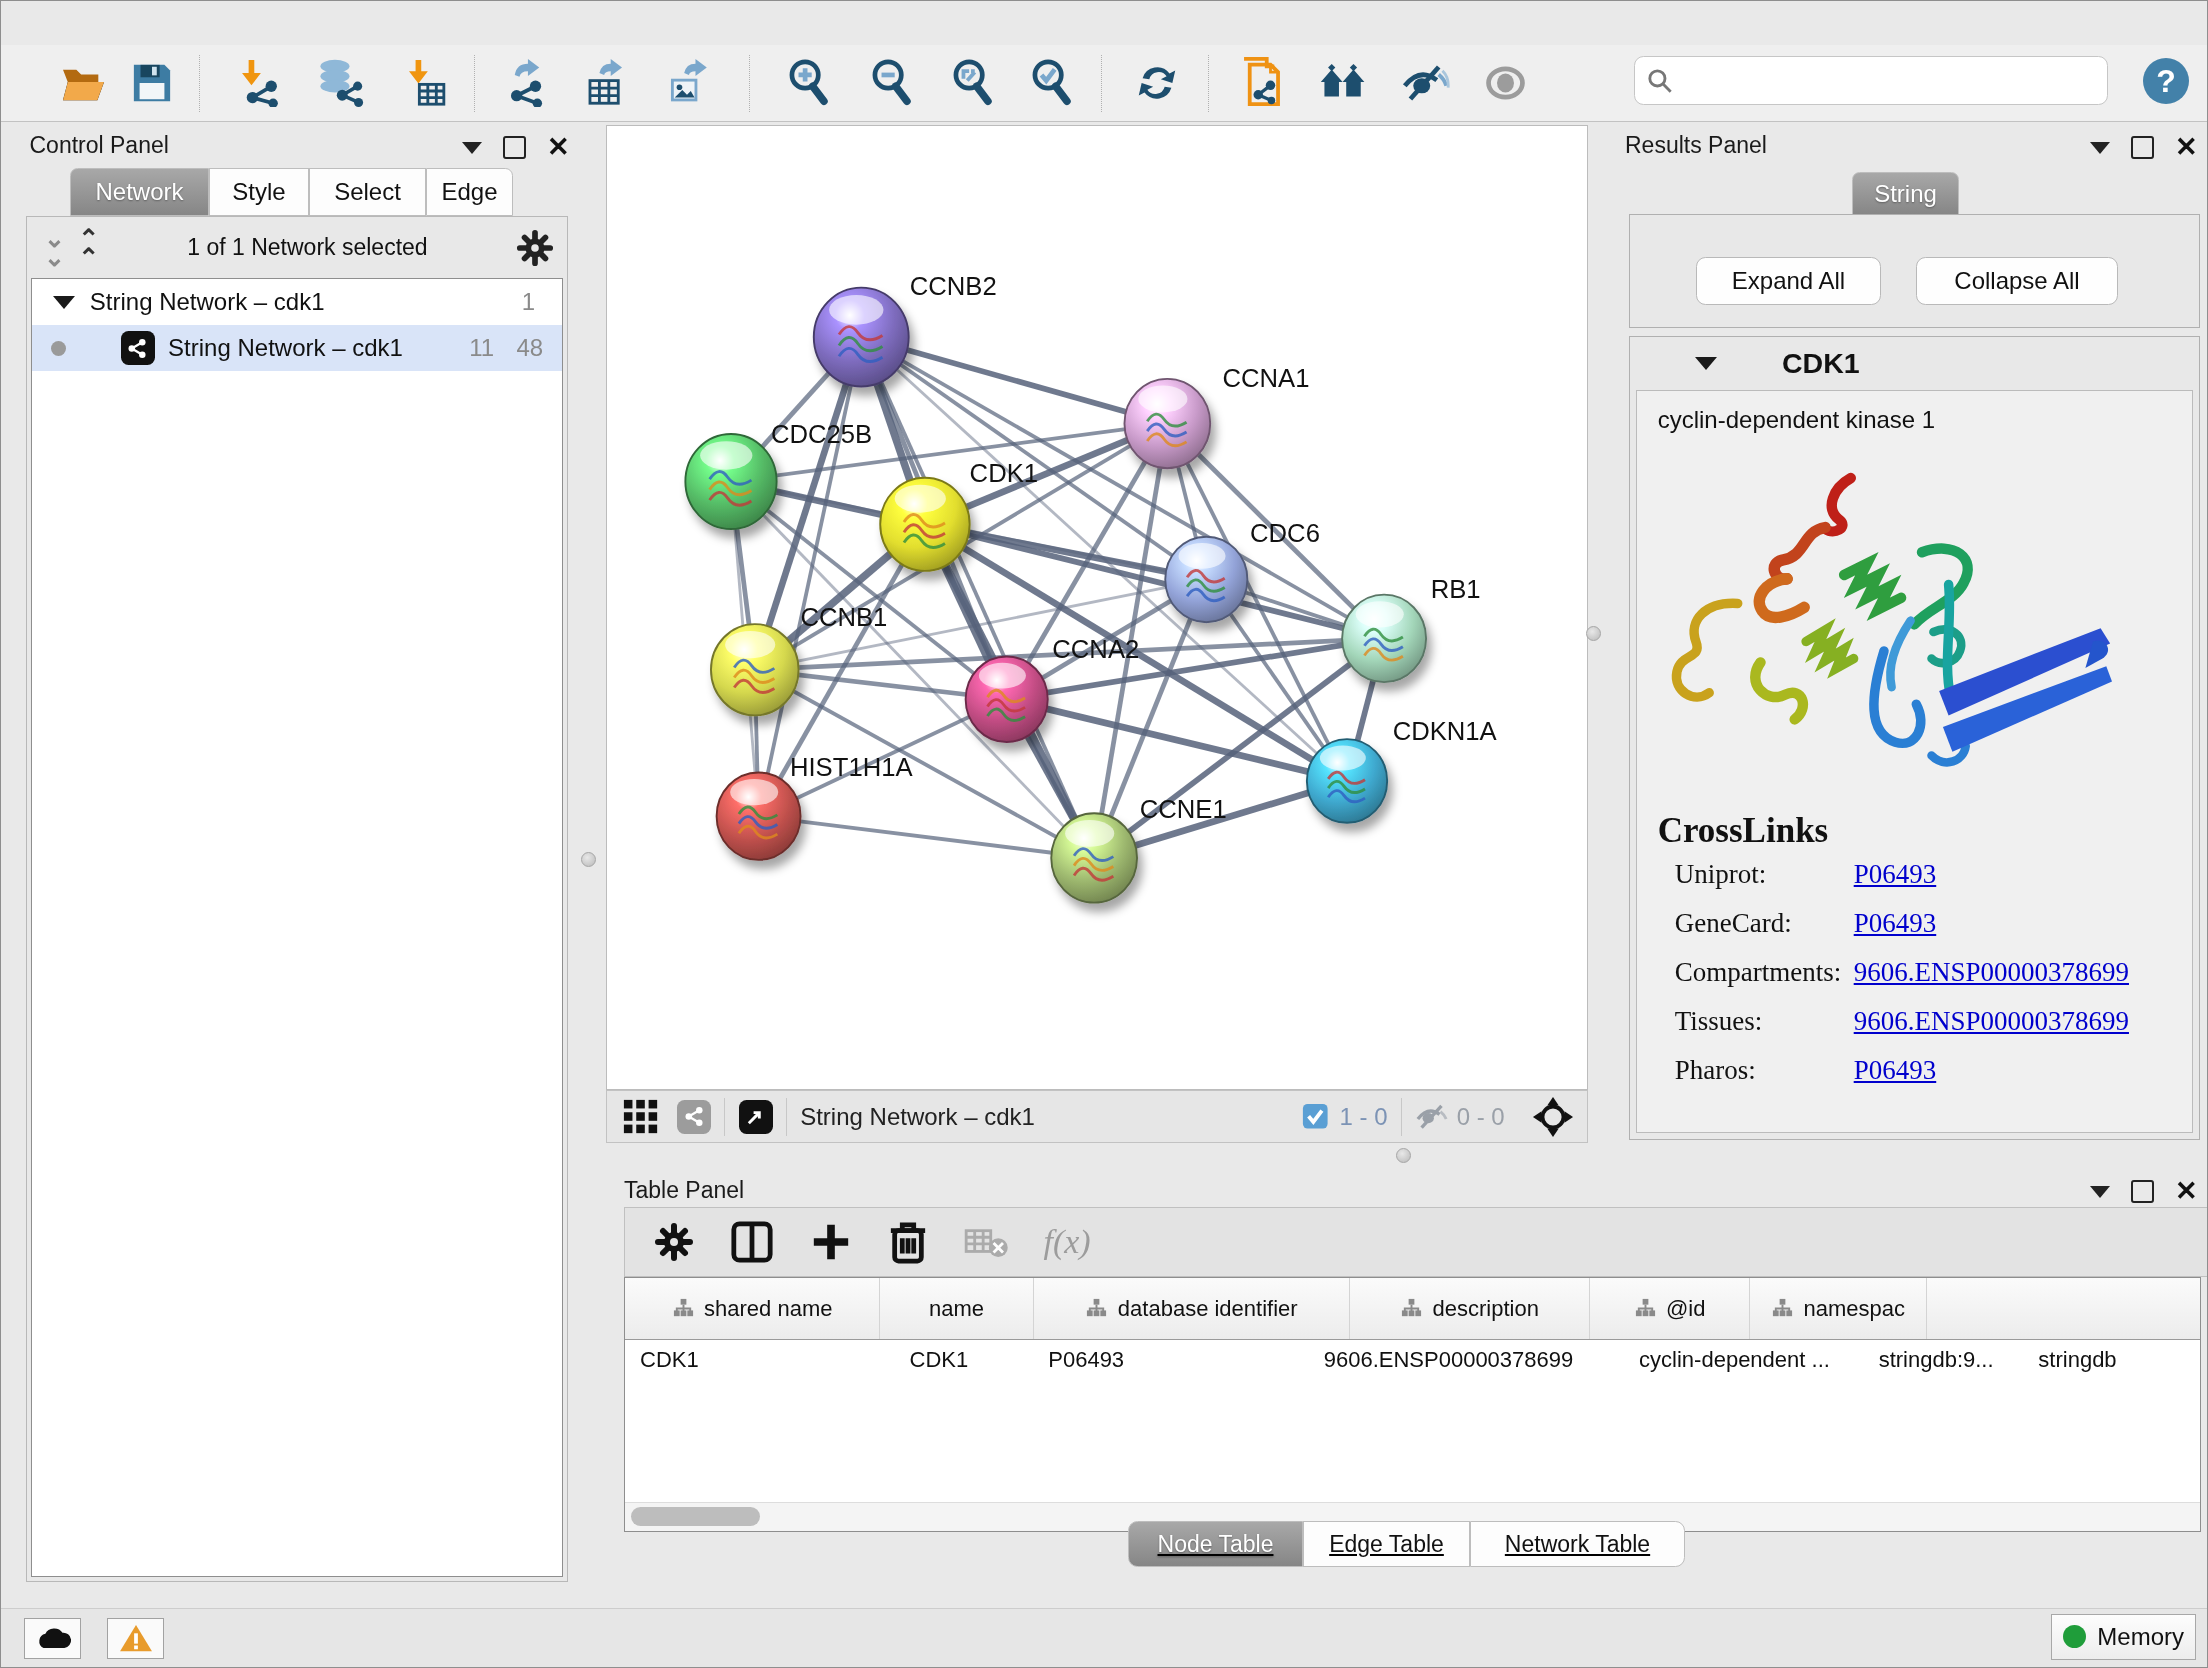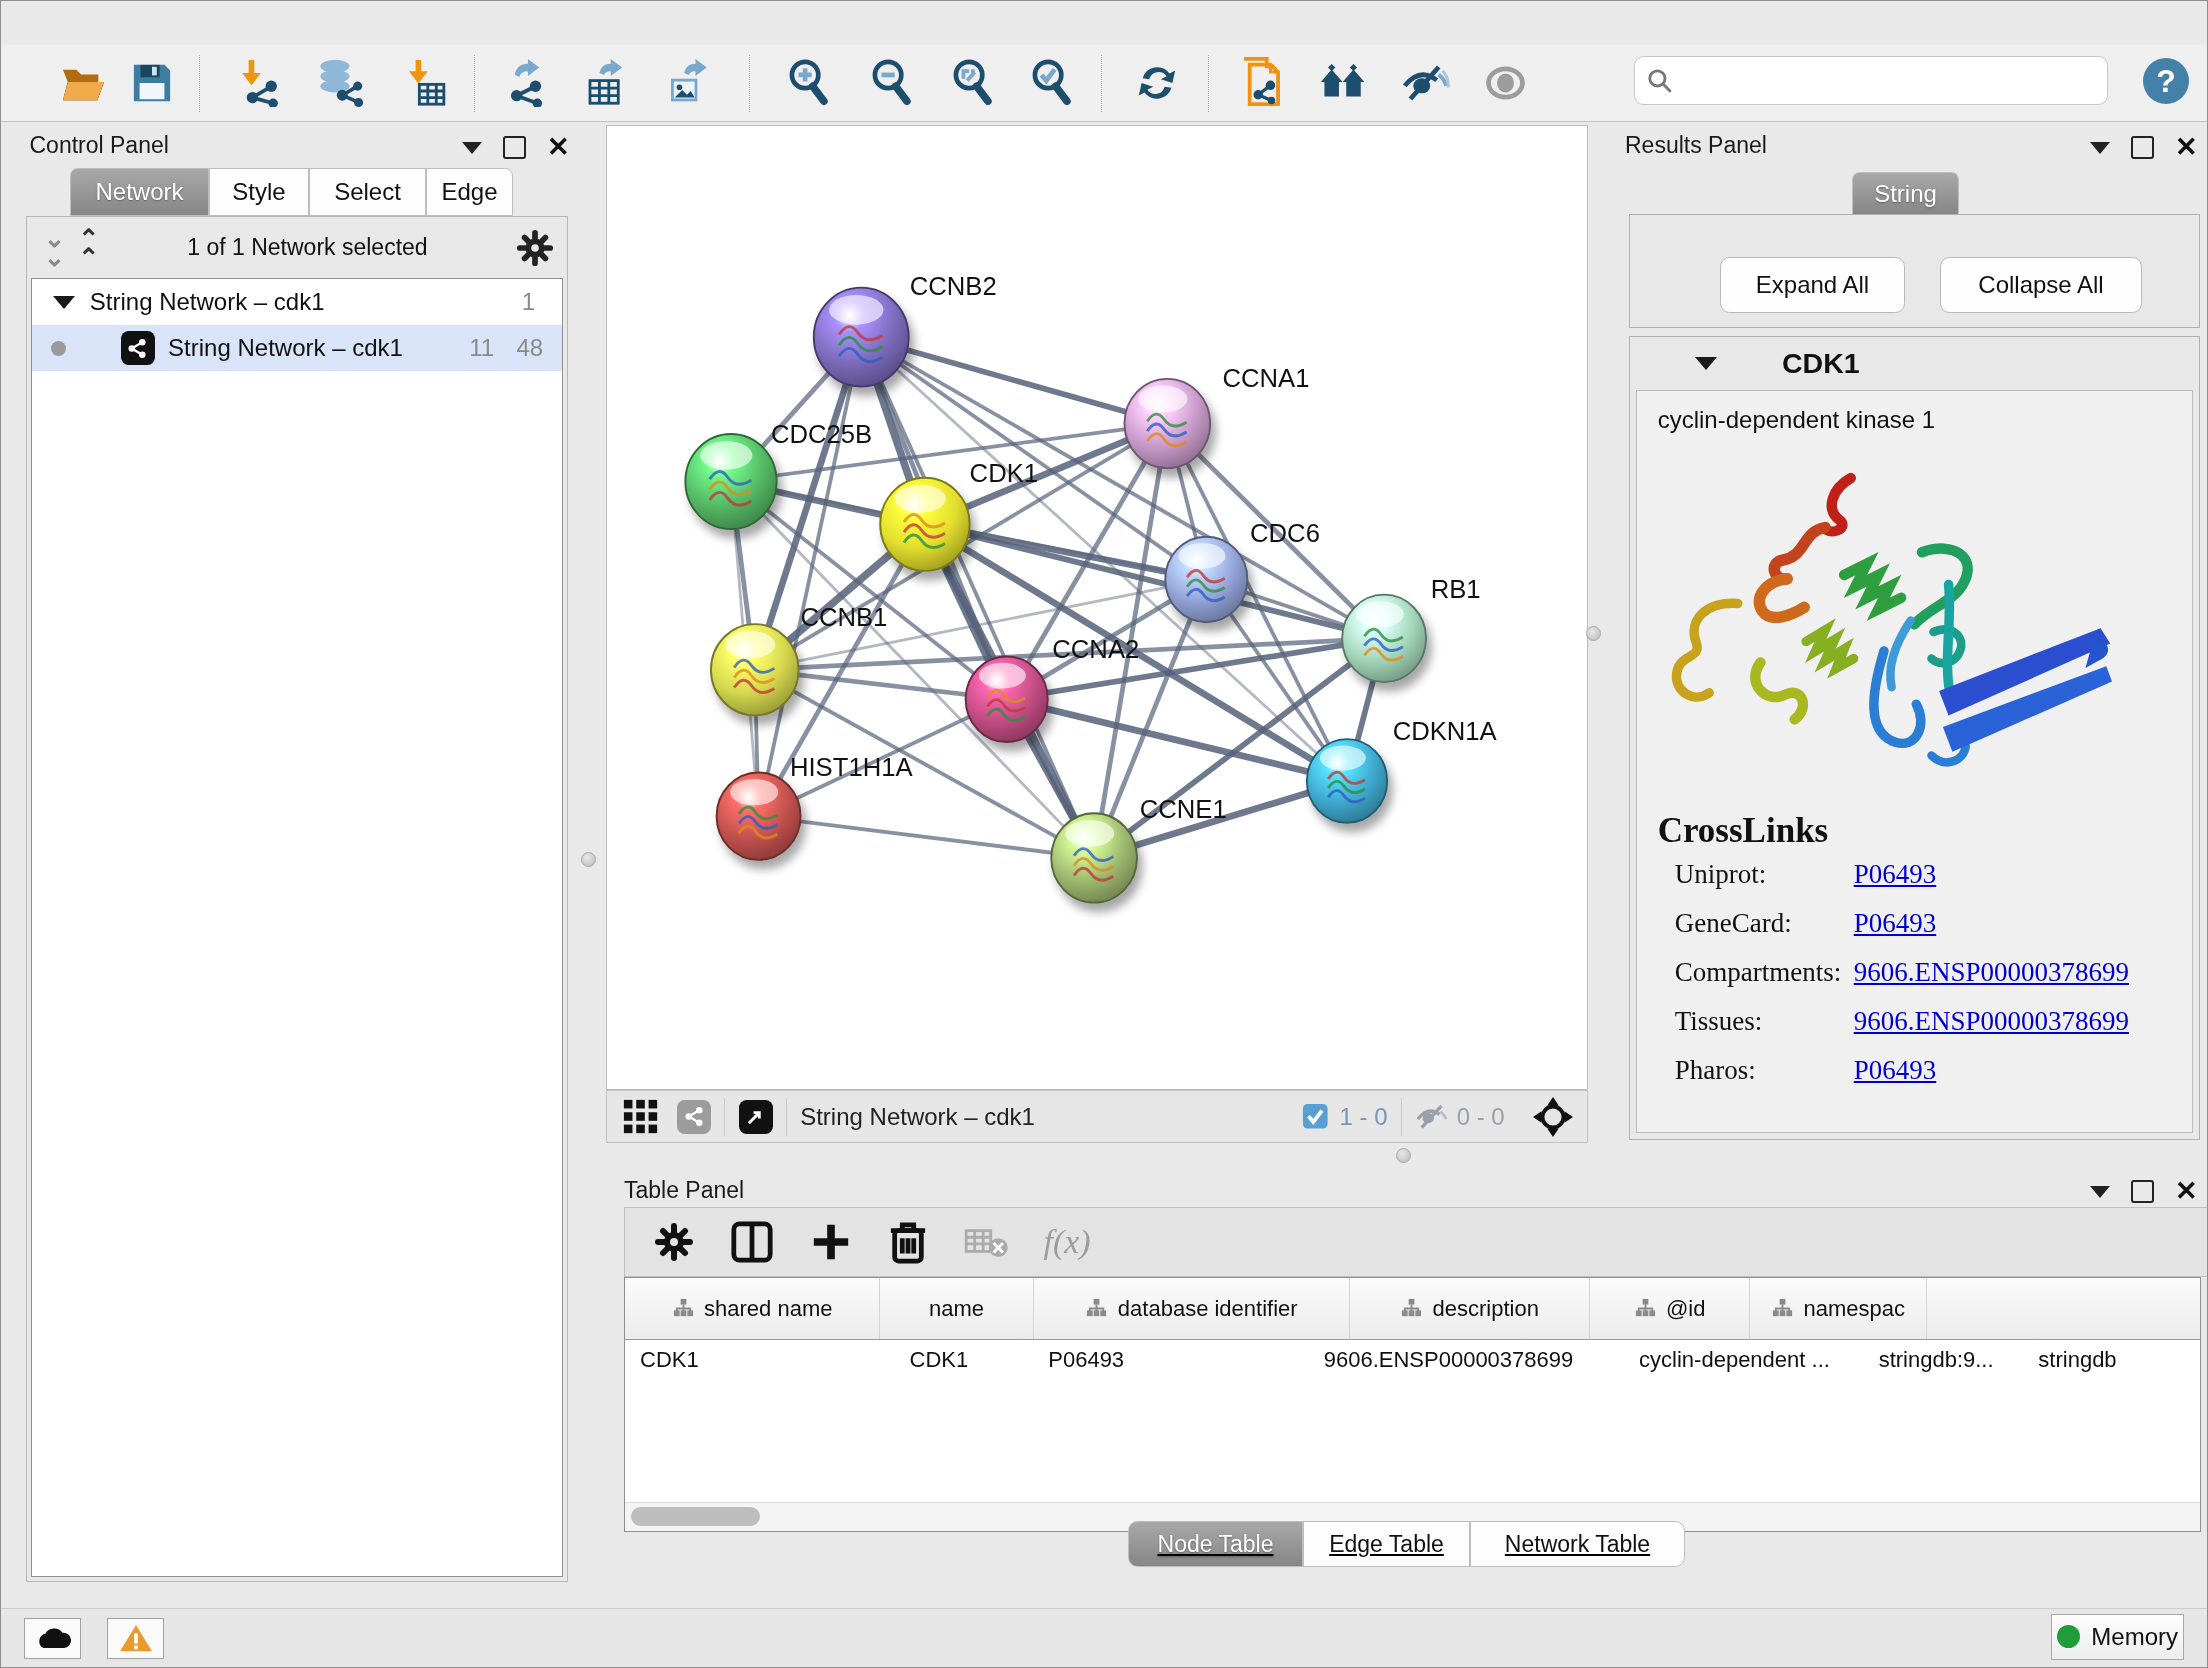--- a/index.html
+++ b/index.html
@@ -44,22 +44,22 @@
   .net-status{left:605px;top:1089px;width:982px;height:53px;background:#e6e6e6;border:1px solid #c2c2c2;
     display:flex;align-items:center;box-sizing:border-box;}
   .ns-sep{width:0;height:38px;border-left:1px solid #c8c8c8;margin:0 13.3px;}
   .ns-text{font-size:24px;color:#222;}
   .ns-count-sel{font-size:24px;color:#7c93b5;}
   .ns-count-hid{font-size:24px;color:#9aa0a8;}
   .splitter-dot{width:15px;height:15px;border-radius:50%;background:radial-gradient(circle at 40% 35%,#e8e8e8,#b9b9b9);
     border:1px solid #a6a6a6;box-sizing:border-box;}
   
   .rp-box1{left:1628px;top:213px;width:571px;height:114px;background:#e8e8e8;border:1px solid #b0b0b0;box-sizing:border-box;}
-  .rp-btn{position:absolute;top:42px;height:56px;background:#fefefe;border:1px solid #b9b9b9;border-radius:9.5px;
-    font-size:24px;display:flex;align-items:center;justify-content:center;color:#111;box-sizing:border-box;margin-left:24px;}
+  .rp-btn{position:absolute;top:42px;height:48px;background:#fefefe;border:1px solid #b9b9b9;border-radius:9.5px;
+    font-size:24px;display:flex;align-items:center;justify-content:center;color:#111;box-sizing:border-box;}
   .rp-box2{left:1628px;top:335px;width:571px;height:804px;background:#e8e8e8;border:1px solid #b0b0b0;box-sizing:border-box;}
   .rp-entry-head{position:absolute;left:0;top:0;width:100%;height:53px;display:flex;align-items:center;}
   .rp-entry-body{position:absolute;left:5.7px;top:53px;right:5.7px;bottom:5.7px;background:#f0f0f0;border:1px solid #bbb;}
   .xl-row{position:relative;height:49px;font-family:"Liberation Serif",serif;font-size:27px;color:#111;}
   .xl-label{position:absolute;left:38px;top:7.6px;}
   .xl-link{position:absolute;left:217px;top:7.6px;color:#0000cd;text-decoration:underline;}
   
   .tp-toolbar{left:623px;top:1206px;width:1587px;height:70px;background:#e3e3e3;border:1px solid #c0c0c0;
     display:flex;align-items:center;box-sizing:border-box;gap:36px;padding-left:28.5px;}
   .tp-table{left:623px;top:1276px;width:1577px;height:255px;background:#fff;border:1px solid #8e8e8e;box-sizing:border-box;overflow:hidden;}
@@ -69,21 +69,21 @@
   .td-row{position:absolute;left:0;top:61px;height:42px;width:100%;display:flex;align-items:center;font-size:22px;color:#111;}
   .td-cell{padding-left:15px;box-sizing:border-box;white-space:nowrap;overflow:hidden;}
   .hscroll{position:absolute;left:0;bottom:0;width:100%;height:28.5px;background:#f4f4f4;border-top:1px solid #ddd;}
   .hthumb{position:absolute;left:5.7px;top:4.8px;width:129px;height:19px;border-radius:9.5px;background:#bdbdbd;}
   .tp-tabs{left:1127px;top:1520px;display:flex;text-decoration:underline;}
   .tp-tabs .tab{height:46px;font-size:23px;}
   
   .statusbar{left:0;top:1607px;width:2208px;height:61px;background:#e6e6e6;border-top:1px solid #cdcdcd;}
   .sb-btn{top:8.6px;width:57px;height:41px;background:#fafafa;border:1.9px solid #a2a2a2;
     display:flex;align-items:center;justify-content:center;box-sizing:border-box;}
-  .mem-btn{left:2050px;top:4.8px;width:133px;height:46px;background:linear-gradient(#fdfdfd,#ededed);
+  .mem-btn{left:2050px;top:4.8px;width:145px;height:46px;background:linear-gradient(#fdfdfd,#ededed);
     border:1.9px solid #a8a8a8;display:flex;align-items:center;justify-content:center;gap:11.4px;font-size:24px;color:#111;box-sizing:border-box;}
   .mem-dot{width:23px;height:23px;border-radius:50%;background:#1f9d3a;}
   .chev{font-size:25px;color:#555;font-weight:bold;line-height:19px;}
 </style>
 </head>
 <body>
 
 <div class="window">
 
 

